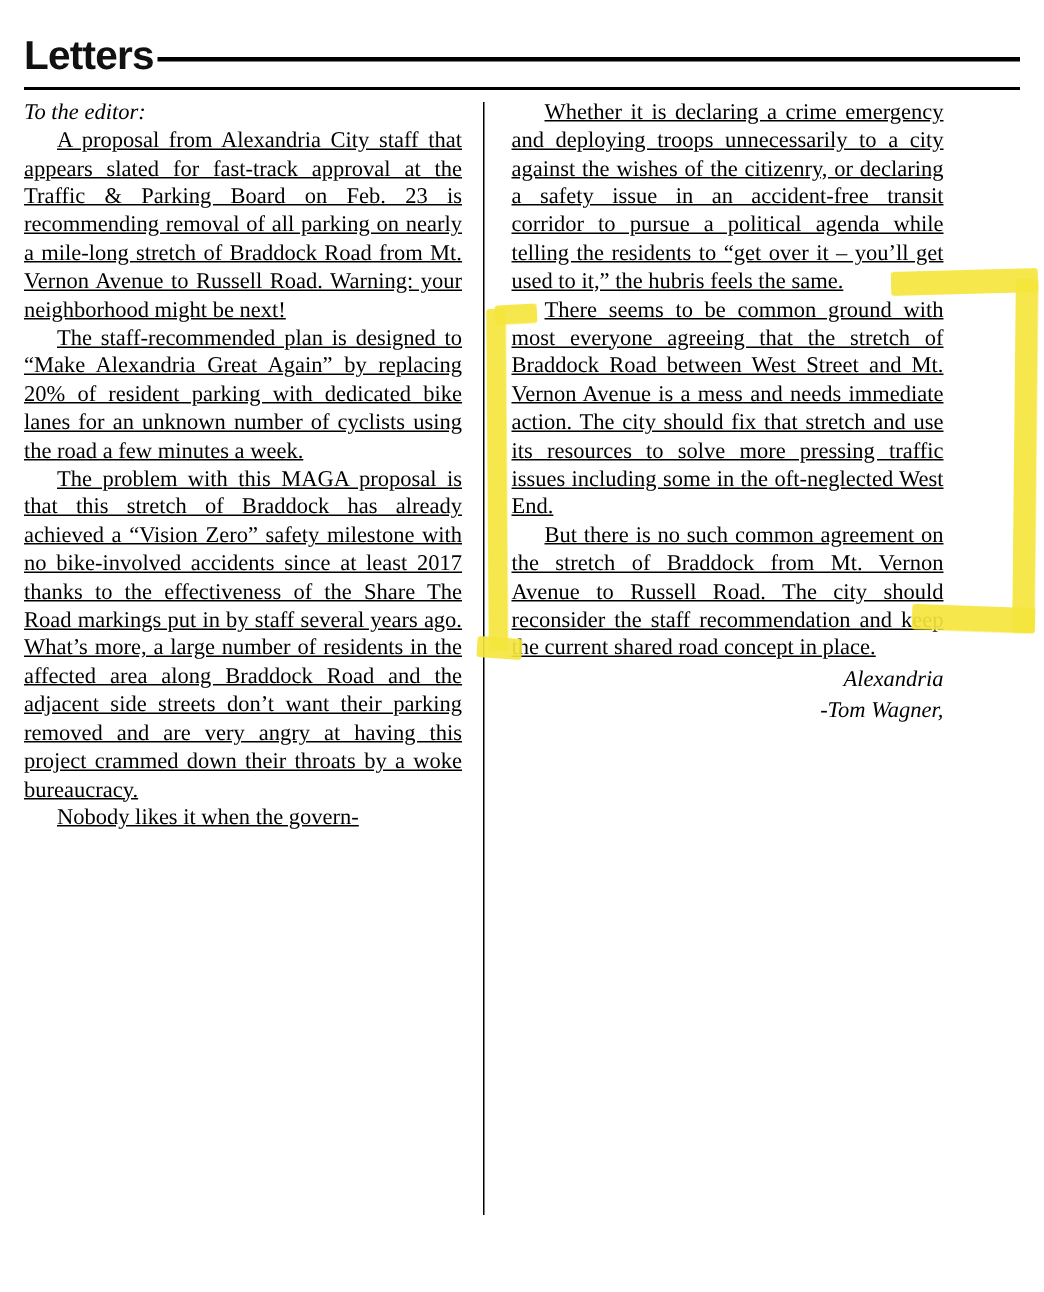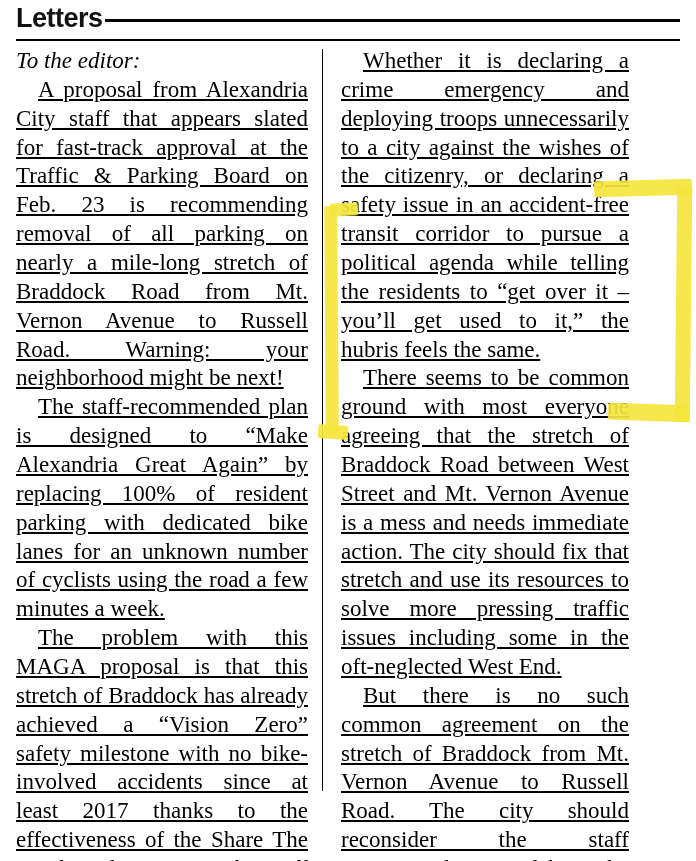--- a/index.html
+++ b/index.html
@@ -22,21 +22,21 @@
     height: 861px;
     box-sizing: border-box;
     padding: 0 16px;
   }
 
   
   .section-header {
     display: flex;
     align-items: center;
     gap: 2px;
-    padding-top: 1px;
+    padding-top: 20px;
     height: 34px;
   }
   .section-header .section-title {
     font-family: "Liberation Sans", sans-serif;
     font-weight: bold;
     font-size: 27px;
     letter-spacing: -0.5px;
     color: #111;
     line-height: 1;
     white-space: nowrap;
@@ -82,21 +82,21 @@
   .col-divider {
     width: 1px;
     background: #000;
     align-self: stretch;
     margin-top: 2px;
     height: 742px;
   }
 
   p {
     margin: 0;
-    font-size: 23px;
+    font-size: 15px;
     line-height: 1.255;
     text-align: justify;
     text-justify: inter-word;
     hyphens: manual;
   }
   p.indent {
     text-indent: 22px;
     text-decoration: underline;
   }
   p.salutation {
@@ -136,22 +136,23 @@
     <div class="rule"></div>
   </div>
   <div class="header-underline"></div>
 
 
   <div class="columns">
 
     <div class="col left">
       <p class="salutation">To the editor:</p>
       <p class="indent">A proposal from Alexandria City staff that appears slated for fast-track approval at the Traffic &amp; Parking Board on Feb. 23 is recommending removal of all parking on nearly a mile-long stretch of Braddock Road from Mt. Vernon Avenue to Russell Road. Warning: your neighborhood might be next!</p>
-      <p class="indent">The staff-recommended plan is designed to “Make Alexandria Great Again” by replacing 100% of resident parking with dedicated bike lanes for an unknown number of cyclists using the road a few minutes a week.</p>
+      <p class="indent">The staff-recommended plan is designed to “Make Alexandria Great Again” by replacing 20% of resident parking with dedicated bike lanes for an unknown number of cyclists using the road a few minutes a week.</p>
       <p class="indent">The problem with this MAGA proposal is that this stretch of Braddock has already achieved a “Vision Zero” safety milestone with no bike-involved accidents since at least 2017 thanks to the effectiveness of the Share The Road markings put in by staff several years ago. What’s more, a large number of residents in the affected area along Braddock Road and the adjacent side streets don’t want their parking removed and are very angry at having this project crammed down their throats by a woke bureaucracy.</p>
+      <p class="indent">Nobody likes it when the govern-</p>
     </div>
 
     <div class="col-divider"></div>
 
     <div class="col right">
       <p class="indent">Whether it is declaring a crime emergency and deploying troops unnecessarily to a city against the wishes of the citizenry, or declaring a safety issue in an accident-free transit corridor to pursue a political agenda while telling the residents to “get over it – you’ll get used to it,” the hubris feels the same.</p>
       <p class="indent">There seems to be common ground with most everyone agreeing that the stretch of Braddock Road between West Street and Mt. Vernon Avenue is a mess and needs immediate action. The city should fix that stretch and use its resources to solve more pressing traffic issues including some in the oft-neglected West End.</p>
       <p class="indent">But there is no such common agreement on the stretch of Braddock from Mt. Vernon Avenue to Russell Road. The city should reconsider the staff recommendation and keep the current shared road concept in place.</p>
       <p class="signature">Alexandria</p>
       <p class="signature">-Tom Wagner,</p>

